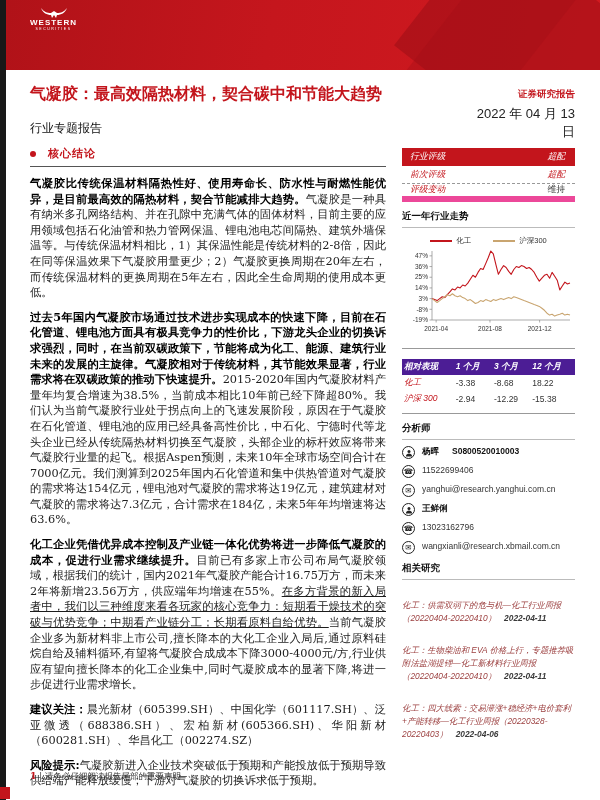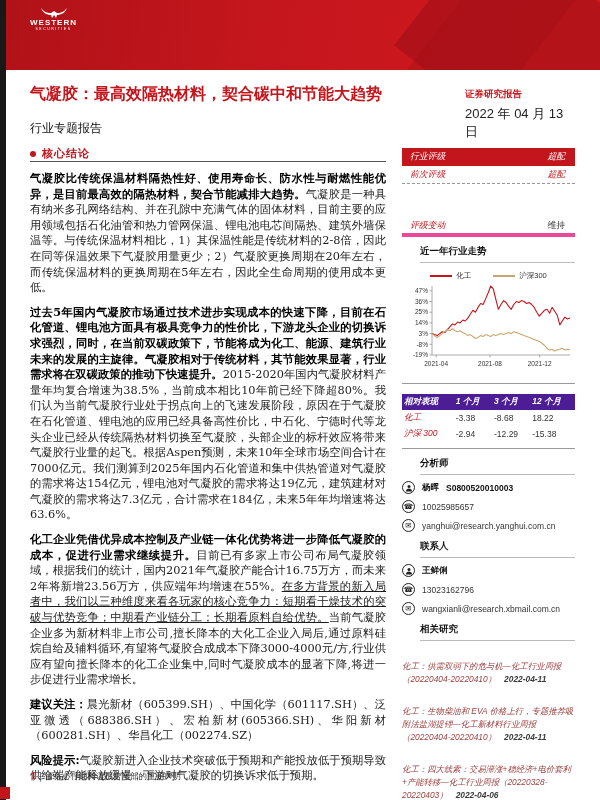--- a/index.html
+++ b/index.html
@@ -22,56 +22,56 @@
   .logo-mark { display:flex; flex-direction:column; align-items:center; color:#fff; }
   .logo-en { font-family:"Liberation Sans",sans-serif; font-size:8px; font-weight:bold; letter-spacing:1px; margin-top:-2px; }
   .logo-sub { font-family:"Liberation Sans",sans-serif; font-size:3.5px; letter-spacing:1.5px; }
   .logo-cn { color:#fff; font-size:21px; font-weight:bold; letter-spacing:2px; line-height:26px; }
   .banner-subtitle { position:absolute; left:30px; top:44px; color:#fff; font-size:13px; font-weight:bold;
     letter-spacing:1px; z-index:2; }
 
   
   .title-row { position:absolute; left:30px; top:84px; width:545px; }
   .doc-title { color:#c3151c; font-size:16px; font-weight:bold; width:370px; float:left; }
-  .title-right { float:right; width:110px; margin-top:4px; }
+  .title-right { float:right; text-align:right; width:110px; margin-top:4px; }
   .report-type { color:#c3151c; font-size:9.5px; font-weight:bold; }
   .report-date { color:#222; font-size:13px; margin-top:4px; font-family:"Liberation Sans",sans-serif; }
   .subheading { position:absolute; left:30px; top:120px; color:#111; font-size:12px; }
 
   
   .main-col { position:absolute; left:30px; top:146px; width:356px; }
-  .core-head { display:flex; align-items:center; gap:6px; border-bottom:1.2px solid #555; }
+  .core-head { display:flex; align-items:center; gap:12px; padding-bottom:5px; border-bottom:1.2px solid #555; }
   .core-bullet { width:6px; height:6px; border-radius:50%; background:#c3151c; }
   .core-label { color:#c3151c; font-size:11px; font-weight:bold; letter-spacing:1px; }
   .para { font-size:11.3px; line-height:15.6px; color:#1c1c1c; text-align:justify; margin-top:9px; }
   .para b { color:#000; }
   .ul { text-decoration:underline; }
   .footer { position:absolute; left:30px; top:770px; font-size:8.5px; color:#333; }
   .footer .pg { color:#c3151c; font-weight:bold; font-size:9.5px; }
 
   
   .sidebar { position:absolute; left:402px; top:148px; width:173px; font-family:"Liberation Sans",sans-serif; }
   .rate-row { display:flex; justify-content:space-between; align-items:center; height:18px; padding:0 10px 0 8px; font-size:8.8px; }
   .rate-row.hl { background:#c3151c; color:#fff; font-style:italic; }
   .rate-row.mid { border-bottom:1px dashed #999; color:#c3151c; font-style:italic; }
-  .rate-row.last { border-bottom:4px solid #ec4899;margin-top:35px; }
+  .rate-row.last { border-bottom:6px solid #ec4899; }
   .rate-row.last .rl { color:#c3151c; font-style:italic; }
   .rate-row.last .rv { color:#333; }
-  .side-sec-head { font-size:9.5px; font-weight:bold; color:#111; padding:8px 0 4px 0; border-bottom:1px solid #bbb;margin-left:18px; }
+  .side-sec-head { font-size:9.5px; font-weight:bold; color:#111; padding:8px 0 4px 0; border-bottom:1px solid #bbb; }
   .legend { display:flex; justify-content:center; gap:22px; margin-top:8px; font-size:7.5px; color:#333; align-items:center; }
   .legend .sw { display:inline-block; width:22px; height:2px; margin-right:4px; vertical-align:middle; }
   .sep { border-bottom:1.4px solid #999; margin-top:6px; }
   .perf-table { width:100%; border-collapse:collapse; margin-top:10px; font-size:8.5px; }
   .perf-table th { background:#4c1d95; color:#fff; font-weight:bold; height:16px; text-align:left; padding:0 2px; font-style:italic; }
   .perf-table td { height:16px; color:#333; padding:0 2px; }
   .perf-table td.rowlab { color:#c3151c; font-style:italic; }
   .person-block { margin-top:6px; }
-  .p-row { display:flex; align-items:center; gap:7px; margin-top:6px; font-size:8.5px; color:#333; }
+  .p-row { display:flex; gap:7px; margin-top:6px; font-size:8.5px; color:#333; }
   .p-row .nm { font-weight:bold; color:#111; }
-  .p-row .lic { font-weight:bold; color:#111; margin-left:0; }
+  .p-row .lic { font-weight:bold; color:#111; margin-left:6px; }
   .icirc { width:13px; height:13px; min-width:13px; border:1px solid #222; border-radius:50%;
     display:flex; align-items:center; justify-content:center; font-size:7.5px; color:#222; line-height:1; }
   .res-item { font-size:8.4px; line-height:13px; color:#9c4040; margin-top:19px; font-style:italic; }
   .res-item .res-date { color:#3a3a3a; font-weight:bold; margin-left:8px; }
   svg text { font-family:"Liberation Sans",sans-serif; }
 </style>
 </head>
 <body>
 
 <div class="page">
@@ -191,29 +191,28 @@
           <svg width="8" height="8" viewBox="0 0 8 8">
               <circle cx="4" cy="2.6" r="1.5" fill="#222"></circle>
               <path d="M0.8,7.4 C1.2,5.4 2.4,4.6 4,4.6 C5.6,4.6 6.8,5.4 7.2,7.4 Z" fill="#222"></path>
             </svg>
         </span>
         <span class="nm">杨晖</span>
         <span class="lic">S0800520010003</span>
       </div>
       <div class="p-row">
         <span class="icirc">☎</span>
-        <span>10025985657</span>
+        <span>11522699406</span>
       </div>
       <div class="p-row">
         <span class="icirc">✉</span>
         <span>yanghui@research.yanghui.com.cn</span>
       </div>
     </div>
 
-    <div class="side-sec-head">联系人</div>
     <div class="person-block">
       <div class="p-row">
         <span class="icirc">
           <svg width="8" height="8" viewBox="0 0 8 8">
               <circle cx="4" cy="2.6" r="1.5" fill="#222"></circle>
               <path d="M0.8,7.4 C1.2,5.4 2.4,4.6 4,4.6 C5.6,4.6 6.8,5.4 7.2,7.4 Z" fill="#222"></path>
             </svg>
         </span>
         <span class="nm">王鲜俐</span>
       </div>

